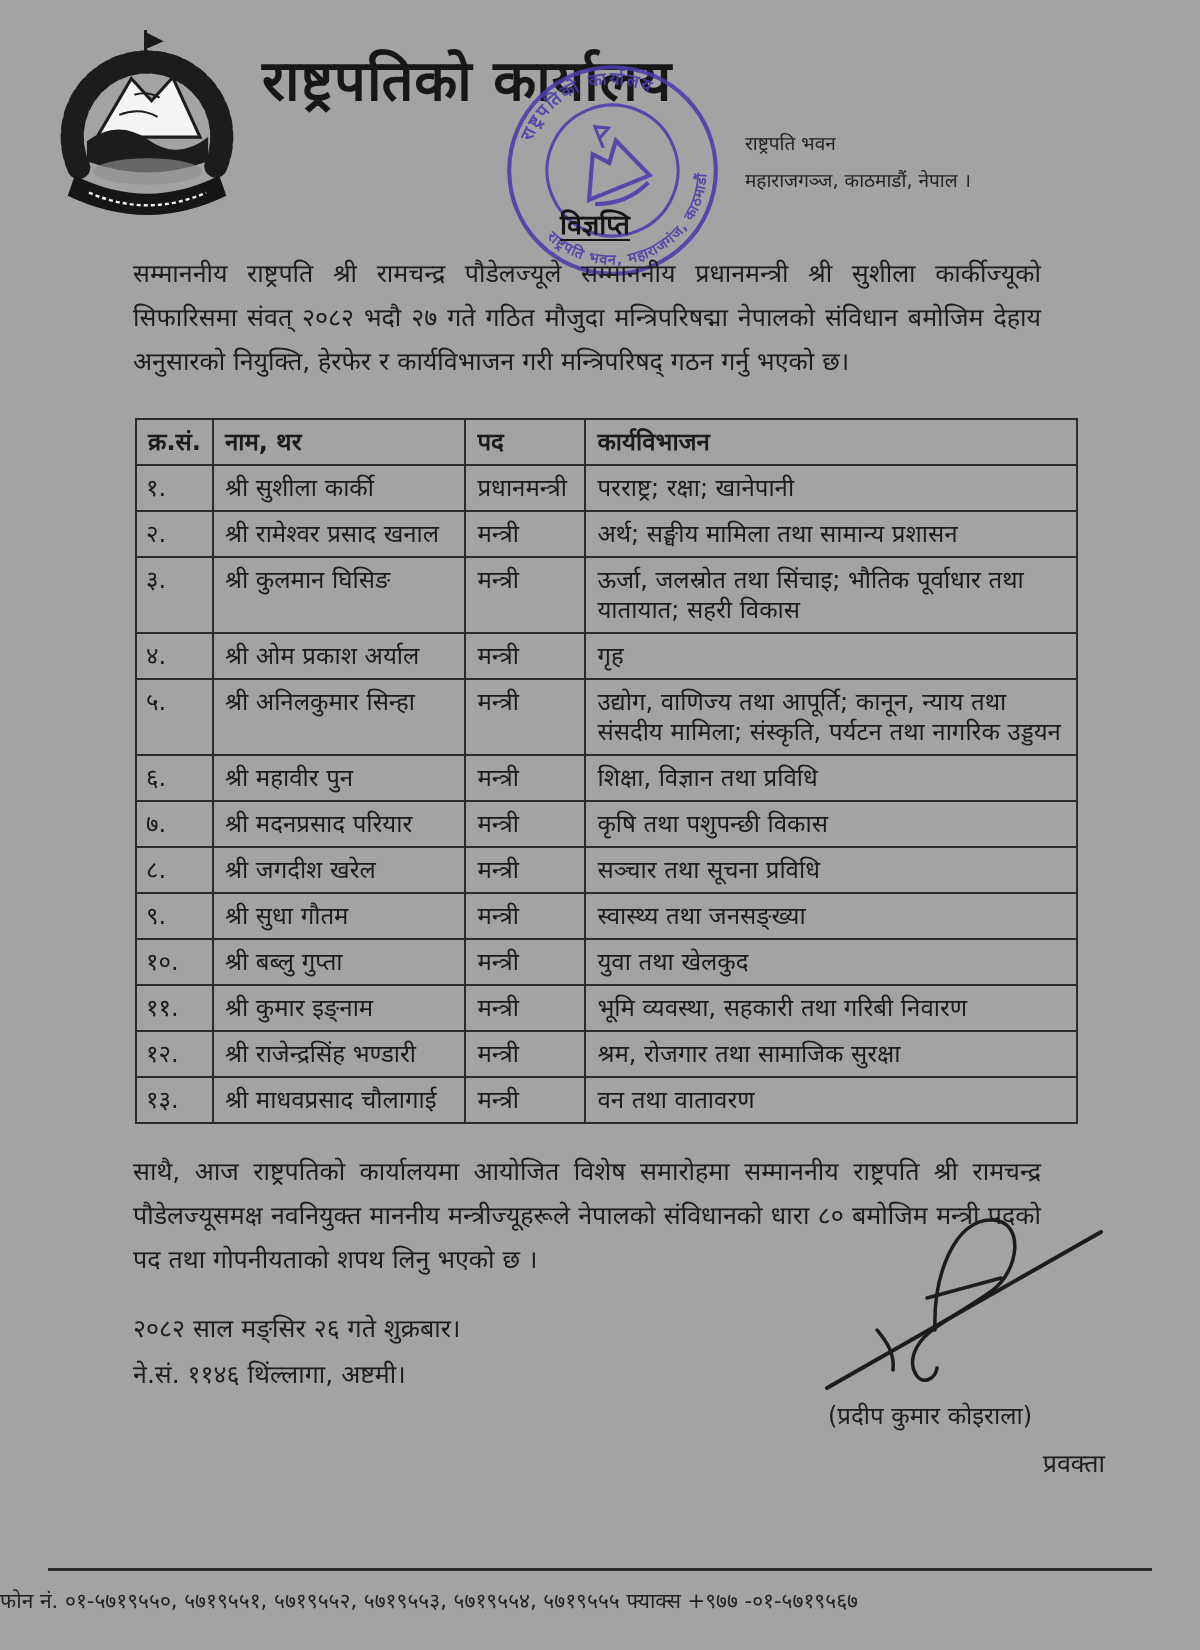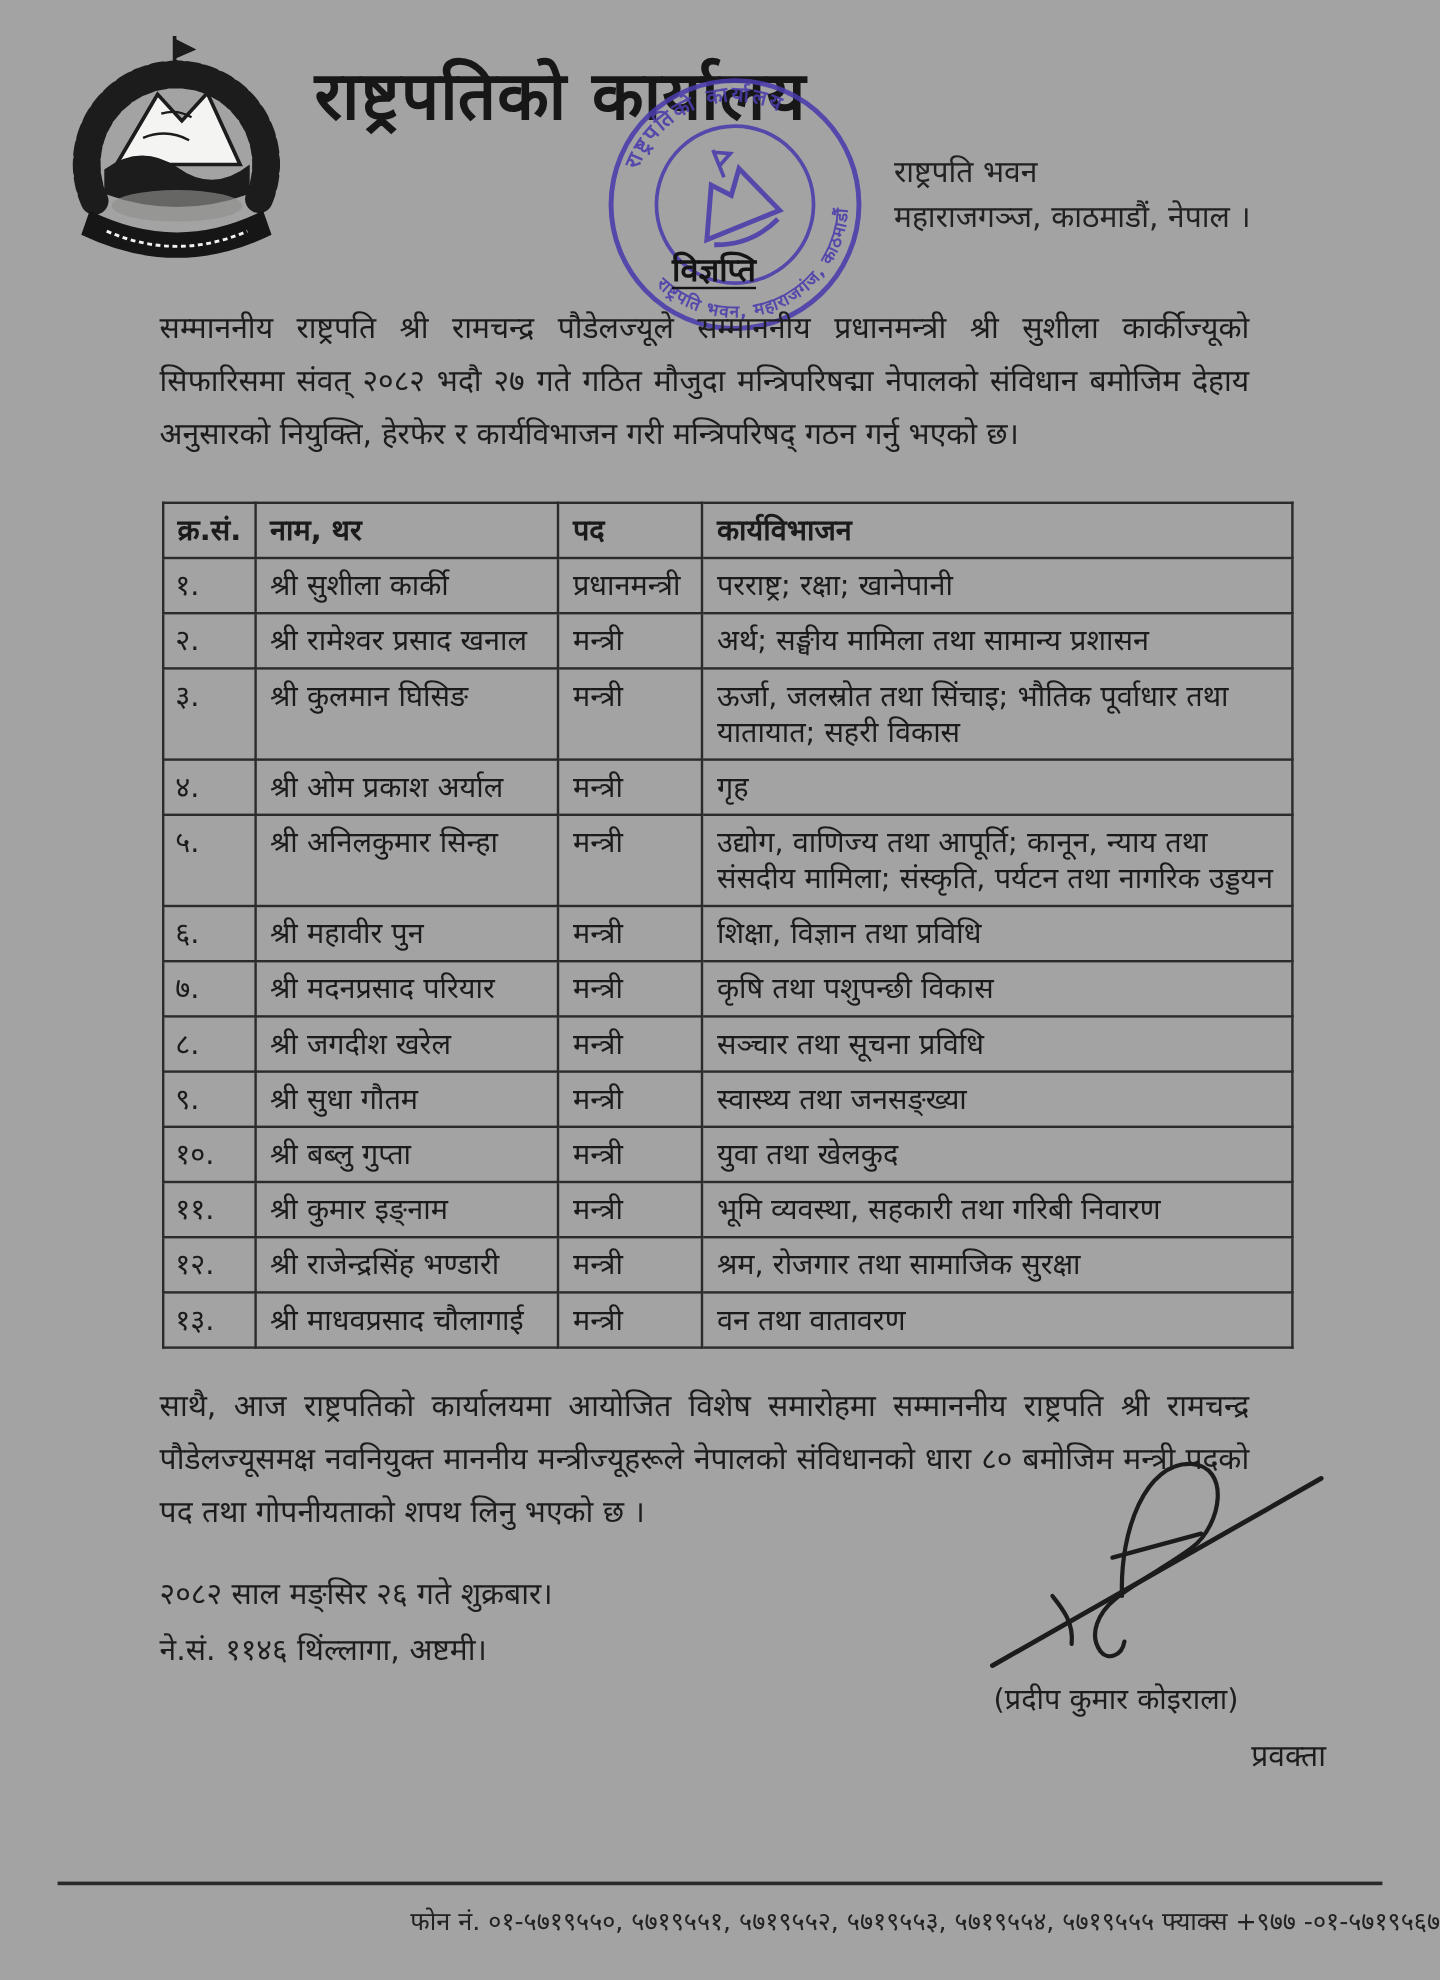--- a/index.html
+++ b/index.html
@@ -11,21 +11,21 @@
     color:#1d1d1d;
   }
   .abs { position:absolute; }
 
   
   .office-title {
     left:262px; top:50px; width:560px;
     font-size:56px; font-weight:bold; letter-spacing:1px;
     color:#171717; line-height:1.1; white-space:nowrap;
   }
-  .addr { left:745px; top:125px; font-size:25px; line-height:37px; color:#222; }
+  .addr { left:745px; top:125px; font-size:19px; line-height:37px; color:#222; }
   .doc-type {
     left:560px; top:205px; width:120px; 
     font-size:27px; font-weight:bold; color:#141414;
     text-decoration:underline; text-underline-offset:5px;
   }
   .stamp-wrap { left:500px; top:58px; width:225px; height:225px; opacity:0.88; }
 
   
   .para {
     left:133px; width:908px; font-size:25px; line-height:44px;
@@ -49,21 +49,21 @@
 
   
   .date-bs { left:133px; top:1310px; font-size:25px; }
   .date-ns { left:133px; top:1356px; font-size:25px; }
   .sig-scribble { left:815px; top:1180px; width:300px; height:220px; }
   .sig-name { left:755px; top:1398px; width:350px; text-align:center; font-size:24px; }
   .sig-designation { left:755px; top:1445px; width:350px; text-align:right; font-size:25px; }
 
   
   .footer-rule { left:48px; top:1568px; width:1104px; border-top:3px solid #2a2a2a; }
-  .footer-phone { left:0; top:1586px; width:1200px; text-align:right; font-size:21px; color:#222; }
+  .footer-phone { left:0; top:1586px; width:1200px; text-align:left; font-size:21px; color:#222; }
 </style>
 </head>
 <body>
 
 <div class="page">
 
   <div class="abs" style="left:58px; top:24px; width:178px; height:202px;">
     <svg viewBox="0 0 175 200" width="178" height="202">
 
       <path d="M 20 142 A 74 74 0 1 1 155 142" fill="none" stroke="#1c1c1c" stroke-width="23" stroke-dasharray="7 6" stroke-linecap="round"></path>

